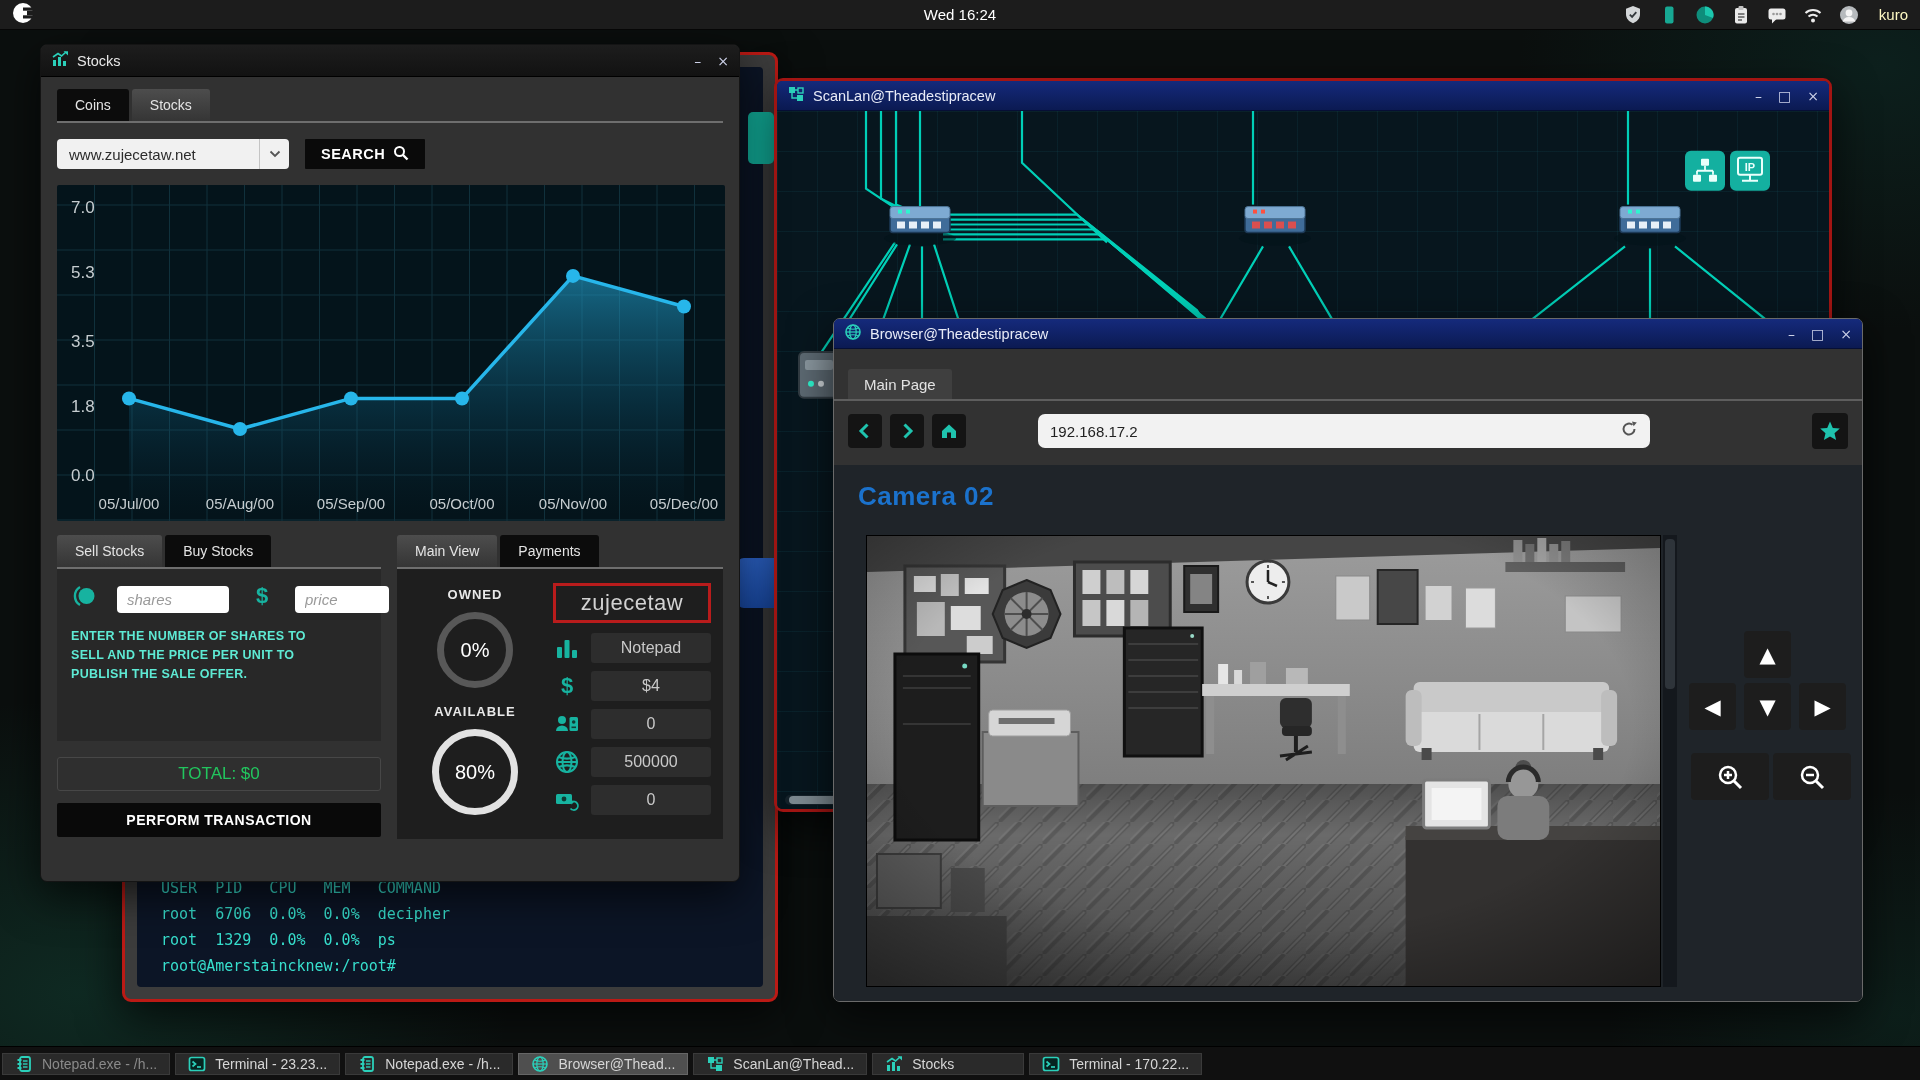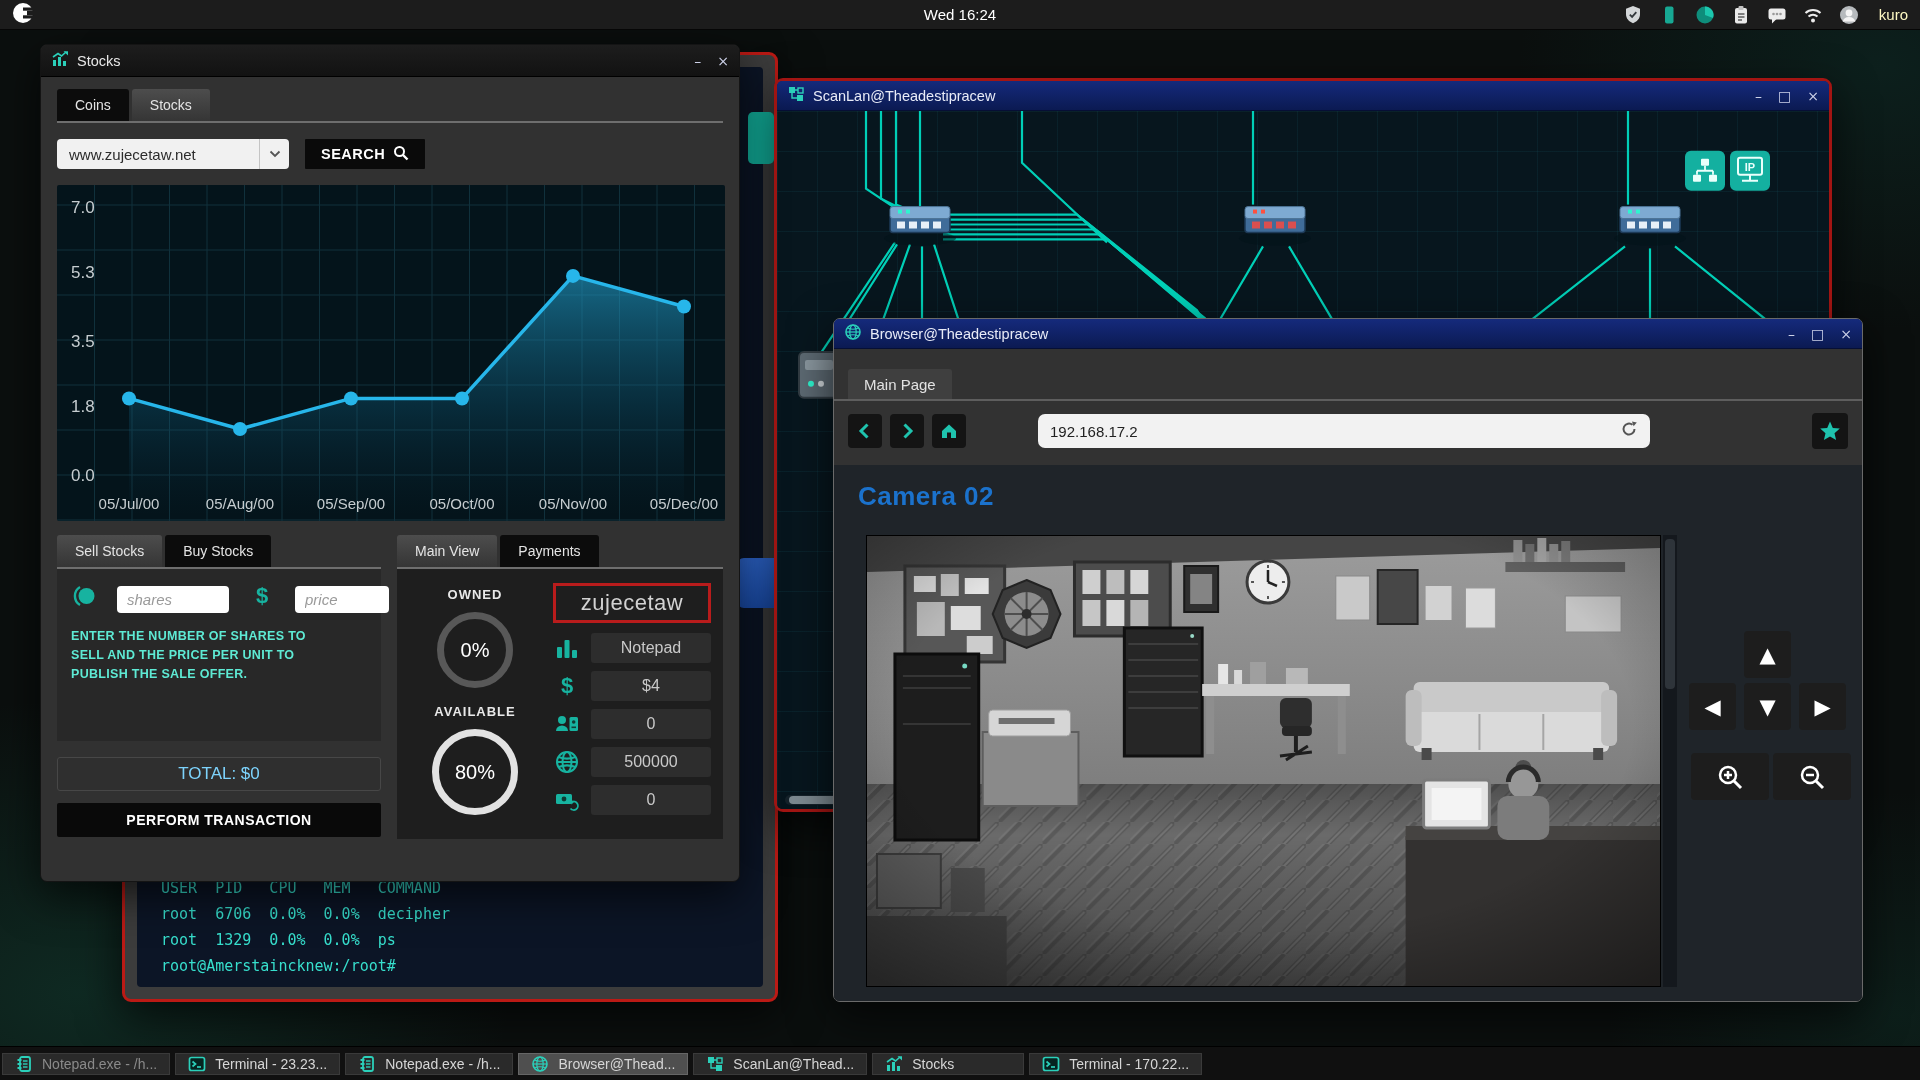--- a/index.html
+++ b/index.html
@@ -61,21 +61,21 @@
   #stocks-bottom{display:flex;gap:16px;margin-top:14px}
   #trade-col{width:324px}
   #overview-col{flex:1}
   #trade-form{background:#282828;padding:14px;height:172px}
   .form-row{display:flex;align-items:flex-end;gap:20px}
   .form-row input{width:112px;height:27px;background:#fff;border:none;border-radius:4px;padding:0 10px;font-size:15px;color:#333;font-family:"Liberation Sans",sans-serif}
   .form-row input.price{width:94px}
   .form-row input::placeholder{color:#9a9a9a;font-style:italic}
   #trade-help{margin-top:14px;font-size:12.5px;font-weight:bold;color:#5eead4;line-height:1.5;letter-spacing:.3px;width:268px}
   #total-bar{margin-top:16px;height:34px;background:#2f2f2f;border:1px solid #474747;border-radius:3px;display:flex;
-    align-items:center;justify-content:center;color:#7dd3fc;font-size:17px}
+    align-items:center;justify-content:center;color:#22c55e;font-size:17px}
   #perform-button{margin-top:12px;height:34px;background:#090909;color:#fff;font-weight:bold;font-size:14px;letter-spacing:.5px;
     display:flex;align-items:center;justify-content:center;border-radius:2px;cursor:pointer}
   #overview-panel{background:#1e1e1e;padding:14px 12px;display:flex;gap:12px;height:270px}
   #ov-left{width:132px;text-align:center}
   .ov-label{font-size:13px;font-weight:bold;color:#e8e8e8;letter-spacing:1px;margin-top:4px}
   .ring{border-radius:50%;border:7px solid #585858;margin:10px auto 0;display:flex;align-items:center;justify-content:center;
     color:#fff;font-size:20px}
   #ring-owned{width:76px;height:76px}
   #ring-available{width:86px;height:86px;border-color:#e2e2e2}
   #ov-right{flex:1}

